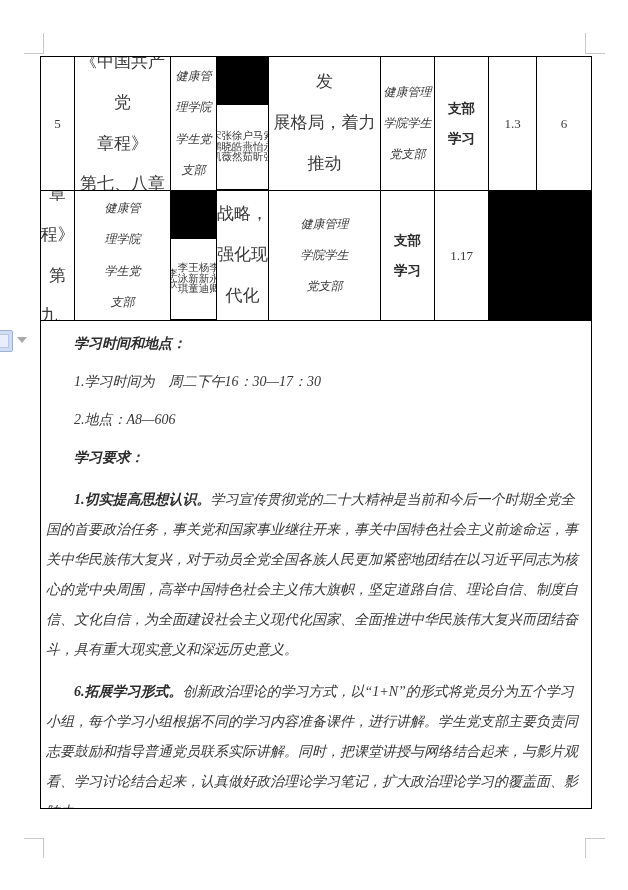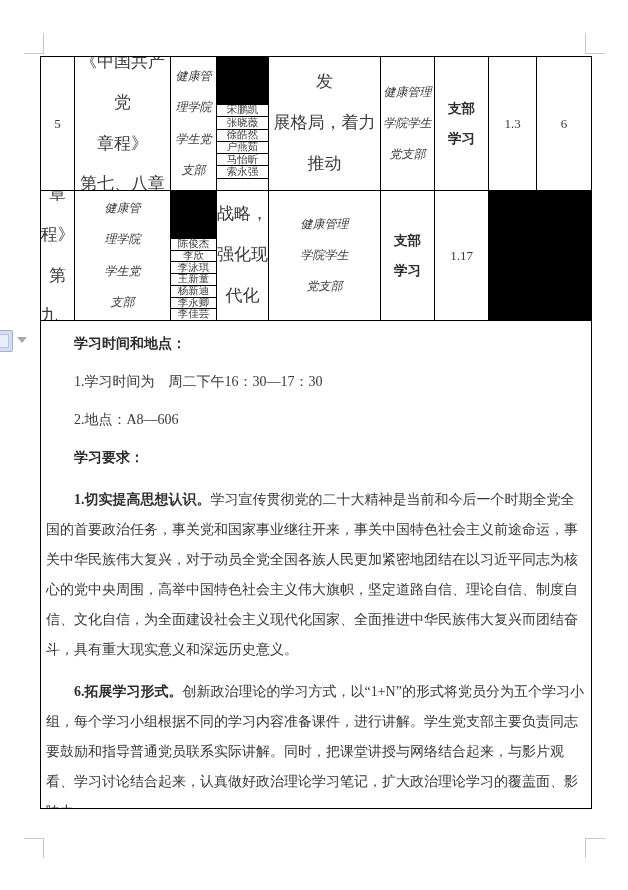--- a/index.html
+++ b/index.html
@@ -20,31 +20,32 @@
   .cell{
     background:#fff;display:flex;align-items:center;justify-content:center;
     text-align:center;font-size:12px;color:#3a3a3a;line-height:2.4;
     white-space:pre-line;overflow:hidden;
   }
   .cell.num{font-size:13px;line-height:1;}
   .cell.topic{font-size:17px;}
   .cell.branch{line-height:2.6;font-style:italic;}
   .cell.fmt{font-weight:700;font-size:13.5px;line-height:2.2;color:#2e2e2e;}
   .cell.date{font-size:13px;line-height:1;}
-  .names{flex-direction:column;align-items:stretch;padding:0;line-height:1;margin-top:48px;}
+  .names{flex-direction:row;align-items:stretch;padding:0;line-height:1;margin-top:48px;}
   .names .name{
     flex:1;display:flex;align-items:center;justify-content:center;
     border-bottom:1px solid #000;font-size:10.5px;color:#3a3a3a;
   }
   .names .name:last-child{border-bottom:none;}
   
   .notes{
     grid-column:1 / -1;display:block;text-align:left;
     padding:8px 6px 0 5px;font-size:14px;line-height:30px;color:#383838;
     white-space:normal;
+    font-style:italic;
   }
   .notes p{margin:0;text-indent:2em;}
   .notes p.head{margin-bottom:8px;}
   .notes p.para{margin-top:12px;}
   .lead{font-weight:700;color:#2d2d2d;}
   
   .paste-btn{position:absolute;left:-7px;top:330px;width:18px;height:20px;
     background:#cfdcf3;border:1px solid #9fb2d1;border-radius:2px;}
   .paste-btn:after{content:"";position:absolute;left:4px;top:3px;right:3px;bottom:3px;
     background:#e8eefb;border:1px solid #b9c6e0;}

